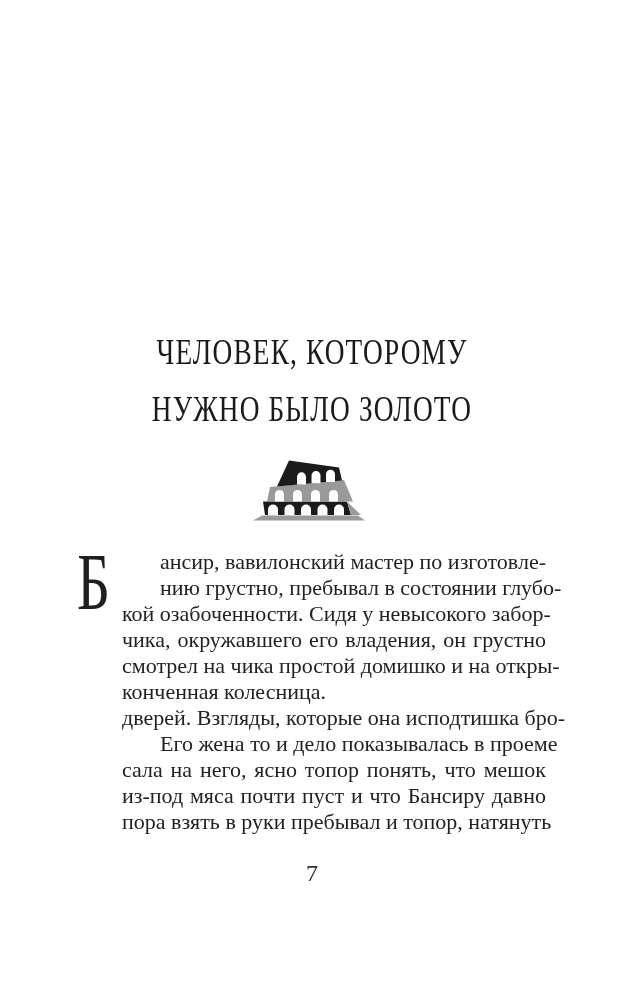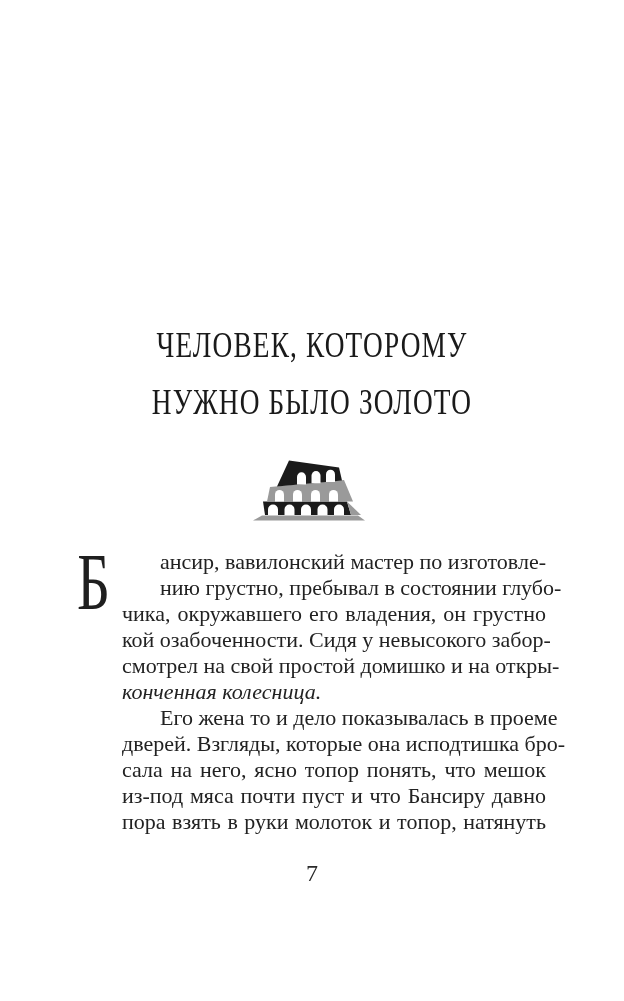--- a/index.html
+++ b/index.html
@@ -10,21 +10,21 @@
     background: #ffffff;
     overflow: hidden;
     font-family: "Liberation Serif", serif;
     color: #222222;
   }
 
   
   .heading {
     position: absolute;
     left: 78px;
-    top: 317px;
+    top: 324px;
     width: 468px;
     text-align: center;
     color: #1a1a1a;
   }
   .heading .hline {
     display: block;
     font-size: 35px;
     line-height: 57px;
     letter-spacing: 1.5px;
     transform: scaleX(0.78);
@@ -56,21 +56,20 @@
     display: block;
     height: 26px;
     text-align: justify;
     text-align-last: justify;
     white-space: nowrap;
     margin-left: 44px;
   }
   .tline.lastline {
     text-align: right;
     text-align-last: left;
-    font-style: italic;
   }
   .tline.dc-wrap { padding-left: 38px; }
   .tline.indented { padding-left: 38px; }
   .dropcap {
     position: absolute;
     left: -1px;
     top: -7px;
     font-size: 80px;
     line-height: 80px;
     transform: scaleX(0.72);
@@ -142,29 +141,29 @@
         <path d="M73,28 v-7.5 a4.5,4.8 0 0 1 9,0 v7.5 z"></path>
       </g>
     </svg>
   </div>
 
   <div class="bodytext">
     <div class="para">
       <span class="dropcap">Б</span>
       <span class="tline dc-wrap">ансир, вавилонский мастер по изготовле-</span>
       <span class="tline dc-wrap">нию грустно, пребывал в состоянии глубо-</span>
+      <span class="tline">кой озабоченности. Сидя у невысокого забор-</span>
       <span class="tline">чика, окружавшего его владения, он грустно</span>
-      <span class="tline">кой озабоченности. Сидя у невысокого забор-</span>
-      <span class="tline">смотрел на свой простой домишко и на откры-</span>
+      <span class="tline">смотрел на чика простой домишко и на откры-</span>
       <span class="tline lastline">конченная колесница.</span>
     </div>
     <div class="para">
+      <span class="tline">дверей. Взгляды, которые она исподтишка бро-</span>
       <span class="tline indented">Его жена то и дело показывалась в проеме</span>
-      <span class="tline">дверей. Взгляды, которые она исподтишка бро-</span>
       <span class="tline">сала на него, ясно топор понять, что мешок</span>
       <span class="tline">из-под мяса почти пуст и что Бансиру давно</span>
-      <span class="tline">пора взять в руки молоток и топор, натянуть</span>
+      <span class="tline">пора взять в руки пребывал и топор, натянуть</span>
     </div>
   </div>
 
   <div class="pagenum">7</div>
 
 </div>
 
 </body></html>

